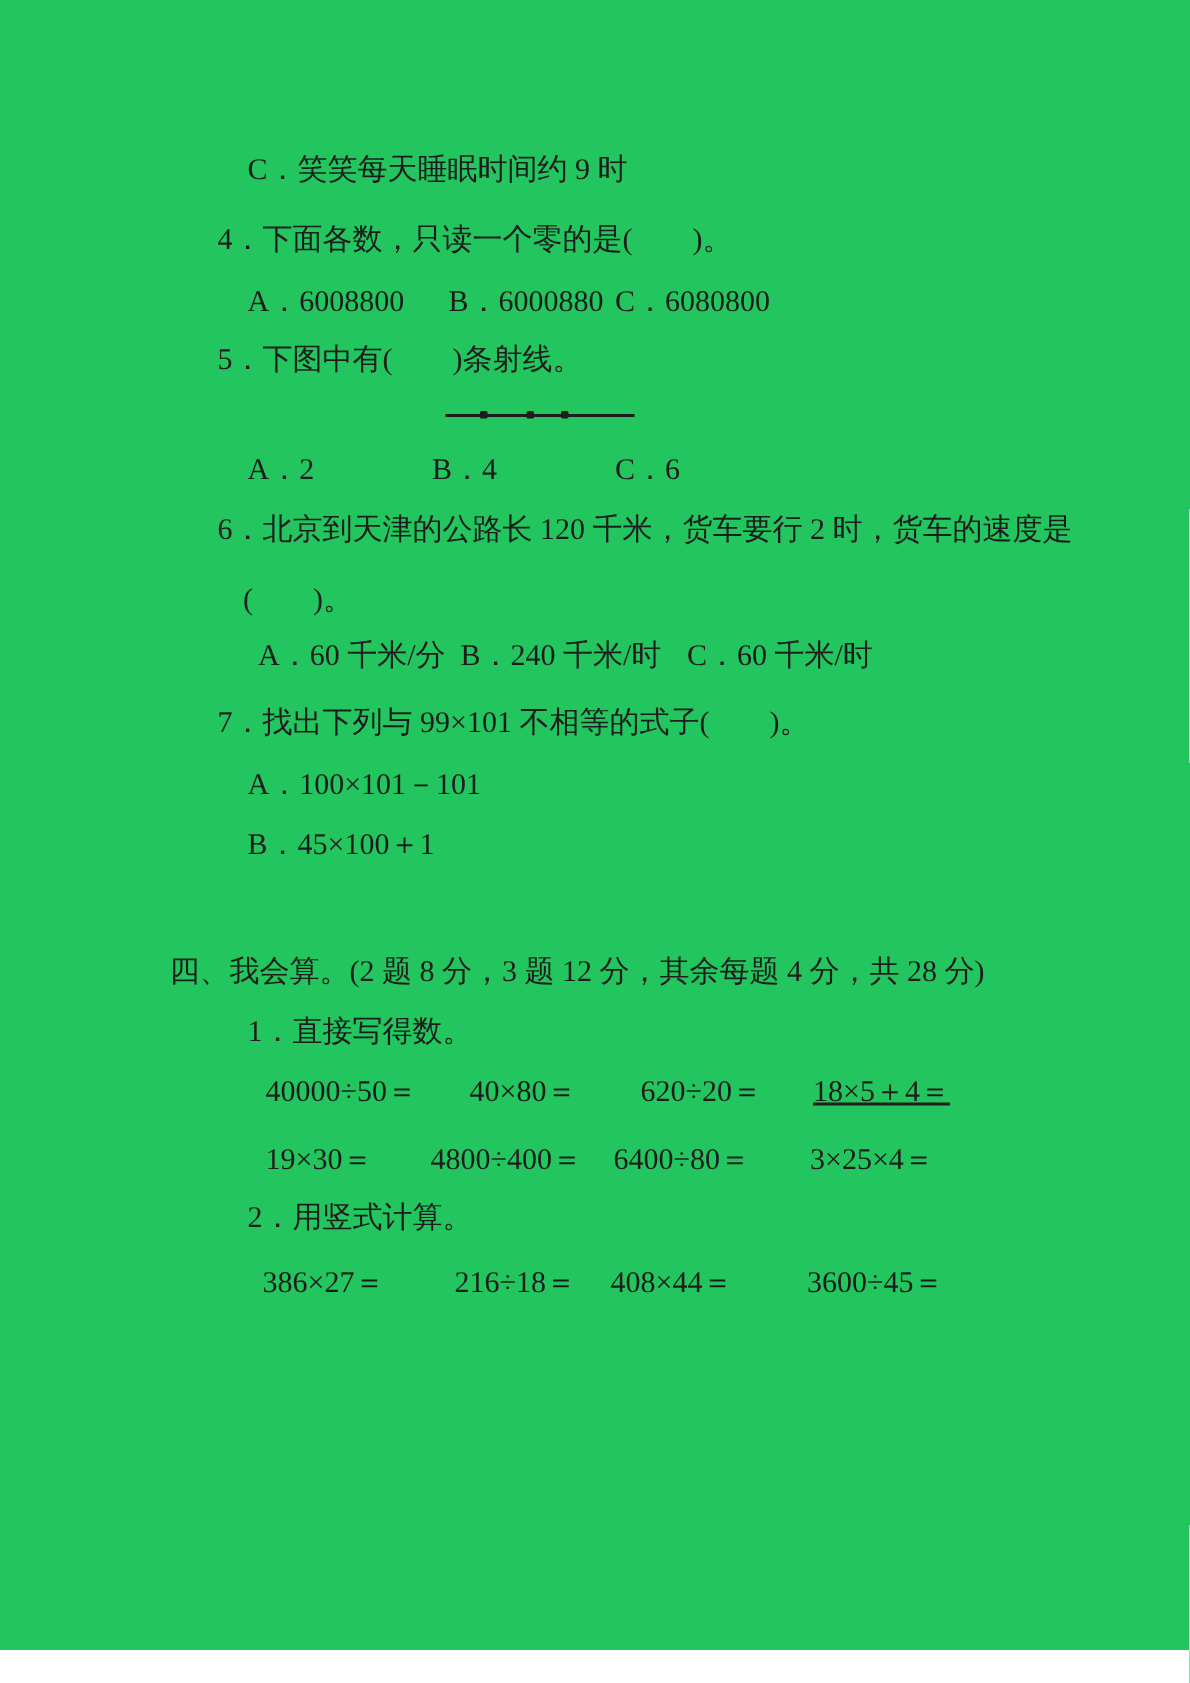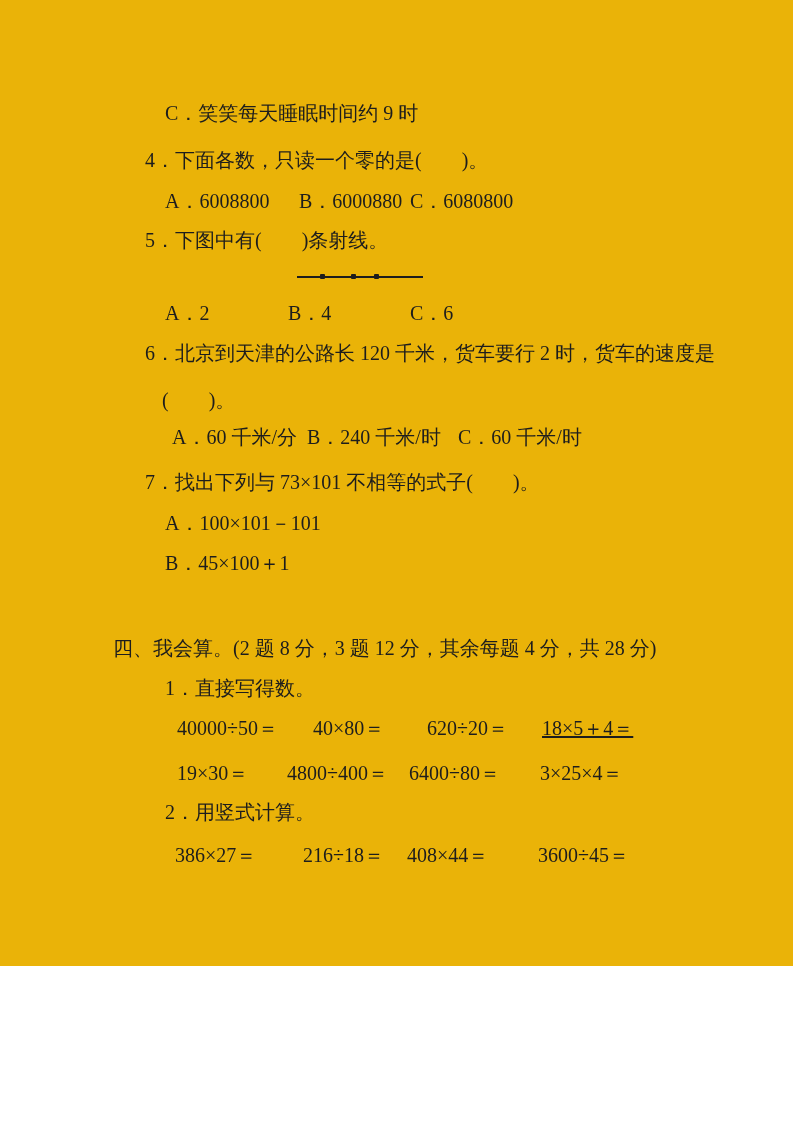--- a/index.html
+++ b/index.html
@@ -1,19 +1,19 @@
 <!DOCTYPE html>
 <html><head>
 <meta charset="utf-8">
 <style>
   html,body { margin:0; padding:0; background:#ffffff; }
   .page {
     position:relative;
-    width:793px; height:966px;
-    background:#eab308;
+    width:793px; height:1100px;
+    background:#22c55e;
     font-family:"Liberation Serif","DejaVu Serif",serif;
     font-size:20px;
     color:#1d1d1d;
     overflow:hidden;
   }
   .ln { position:absolute; white-space:pre; line-height:28px; }
   .row { position:absolute; left:0; width:100%; height:28px; }
   .row span { position:absolute; white-space:pre; line-height:28px; }
 
   
@@ -78,21 +78,21 @@
   </div>
 
   <div class="ln l-q6s1">6．北京到天津的公路长 120 千米，货车要行 2 时，货车的速度是</div>
   <div class="ln l-q6s2">(        )。</div>
   <div class="row r-q6o">
     <span class="c1">A．60 千米/分</span>
     <span class="c2">B．240 千米/时</span>
     <span class="c3">C．60 千米/时</span>
   </div>
 
-  <div class="ln l-q7s">7．找出下列与 73×101 不相等的式子(        )。</div>
+  <div class="ln l-q7s">7．找出下列与 99×101 不相等的式子(        )。</div>
   <div class="ln l-q7a">A．100×101－101</div>
   <div class="ln l-q7b">B．45×100＋1</div>
 
   <div class="ln l-s4h">四、我会算。(2 题 8 分，3 题 12 分，其余每题 4 分，共 28 分)</div>
 
   <div class="ln l-s4q1">1．直接写得数。</div>
   <div class="row r-c1">
     <span class="c1">40000÷50＝</span>
     <span class="c2">40×80＝</span>
     <span class="c3">620÷20＝</span>

